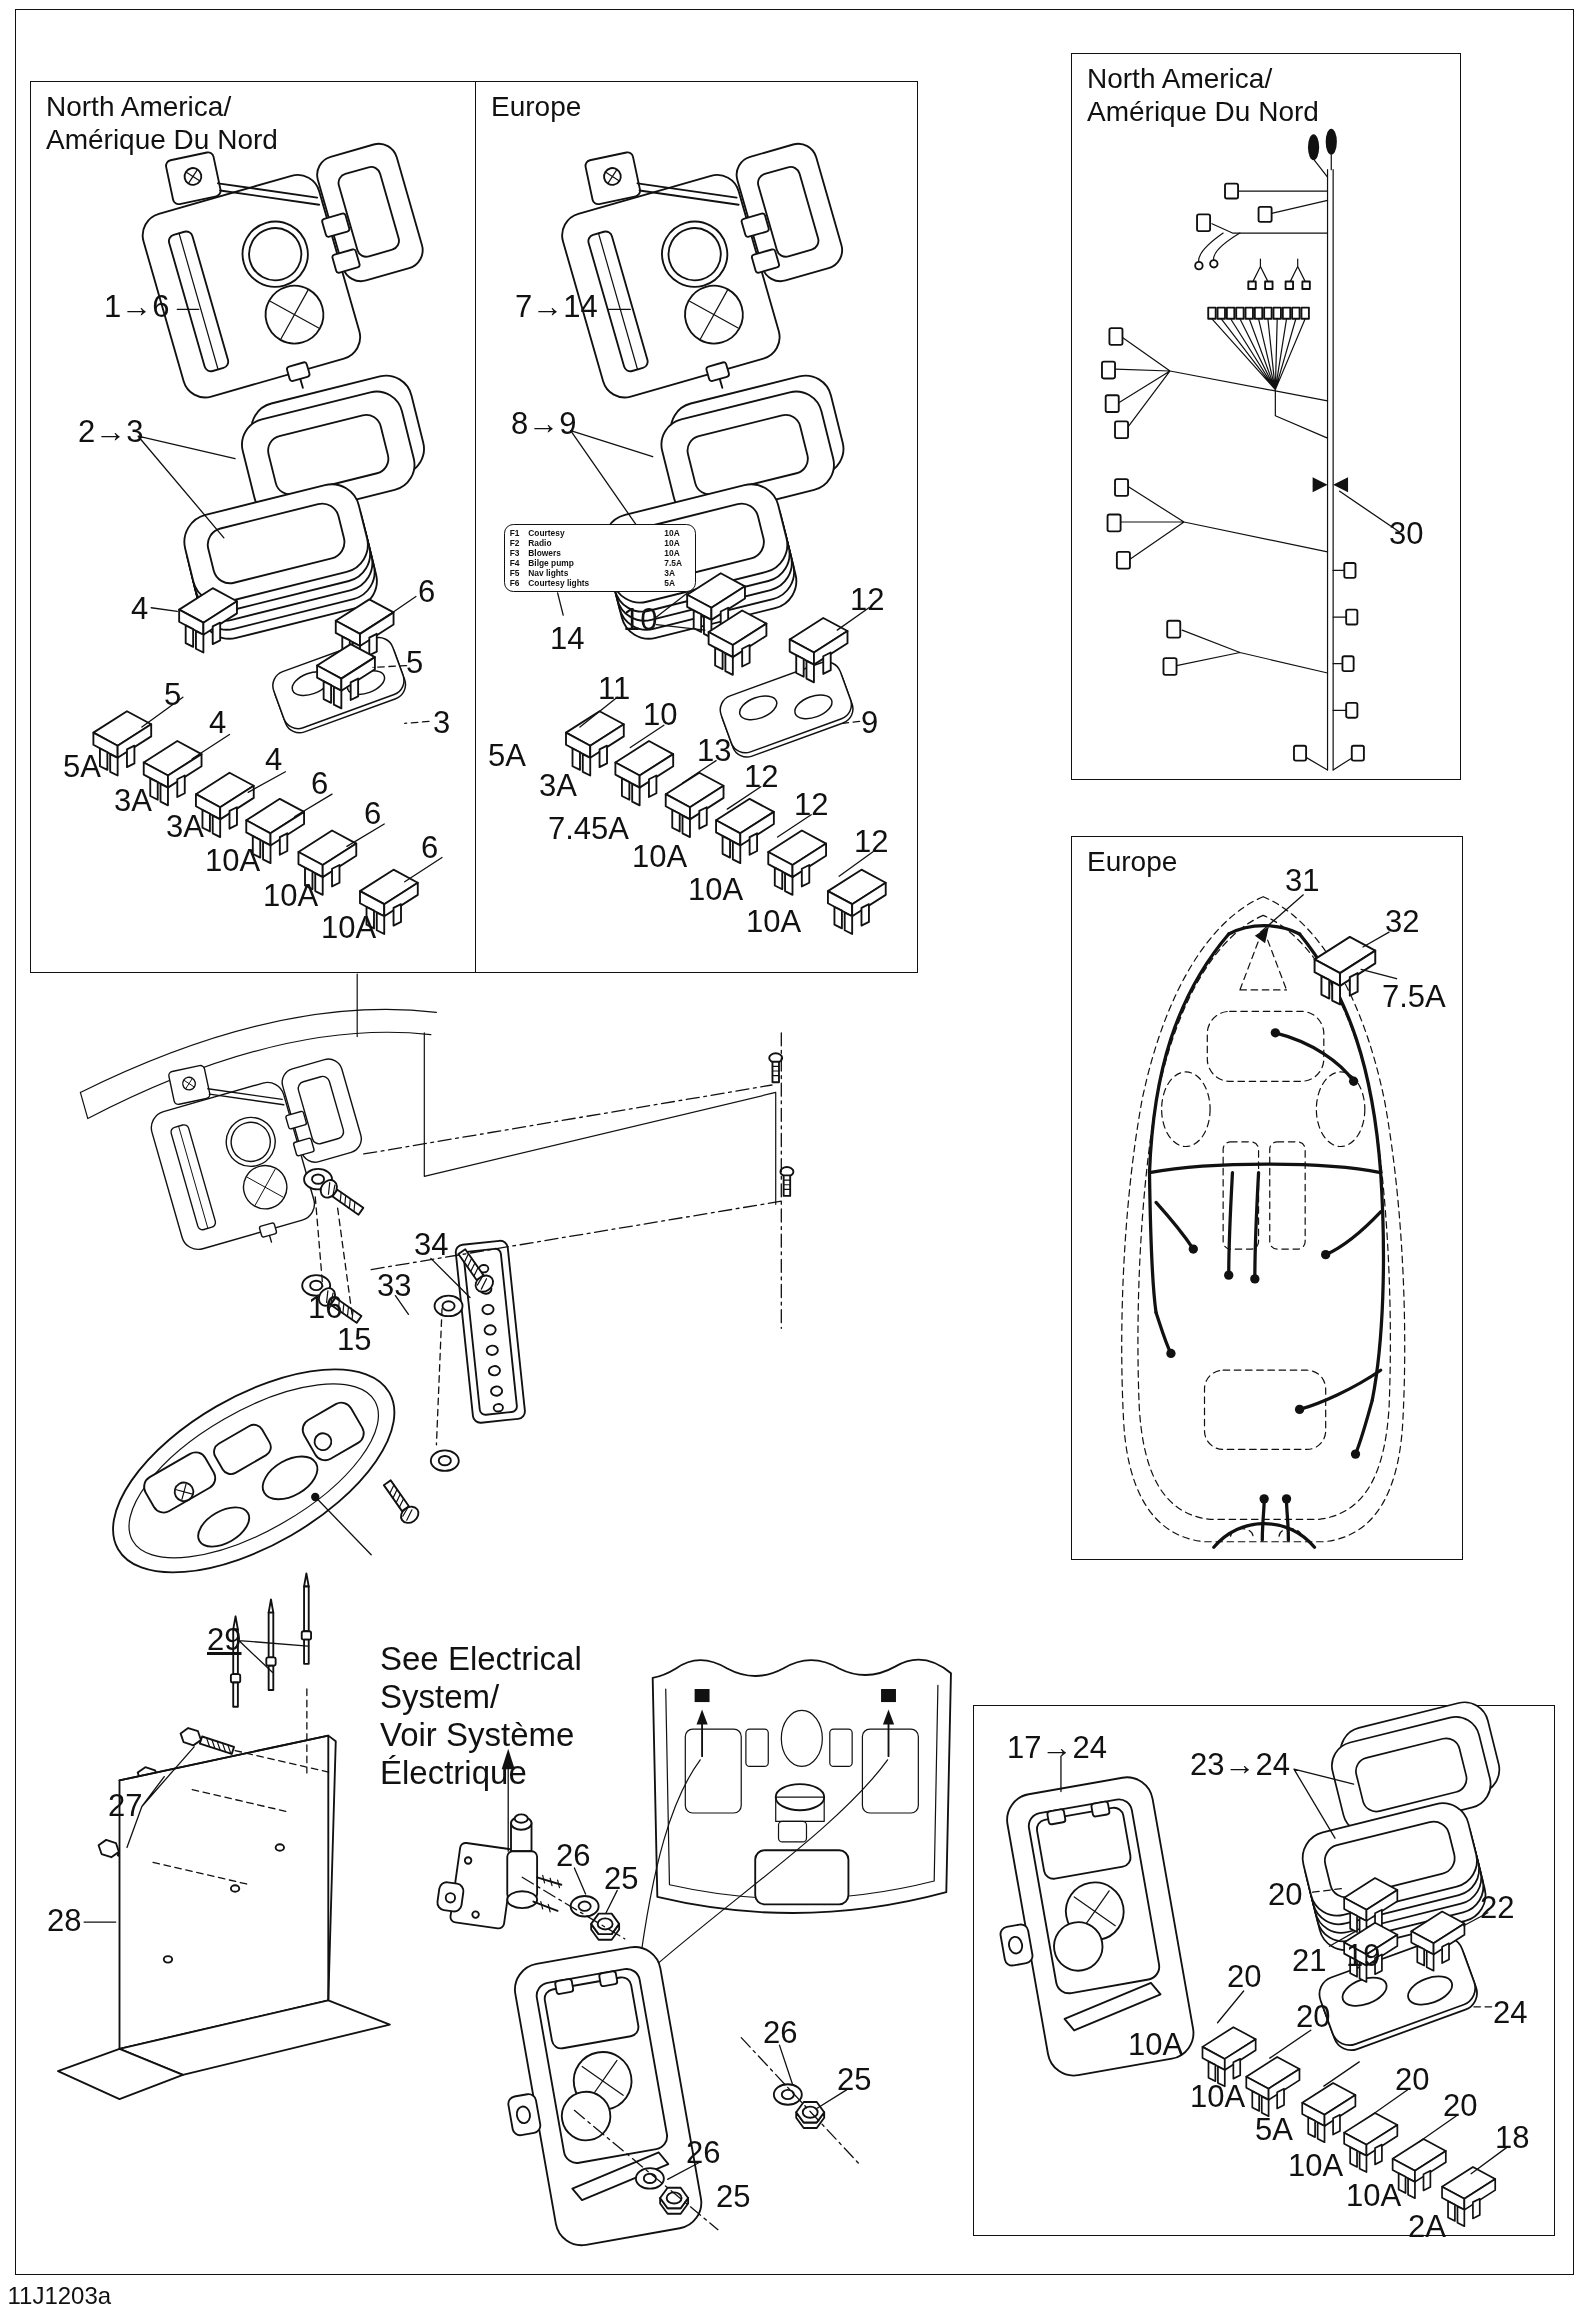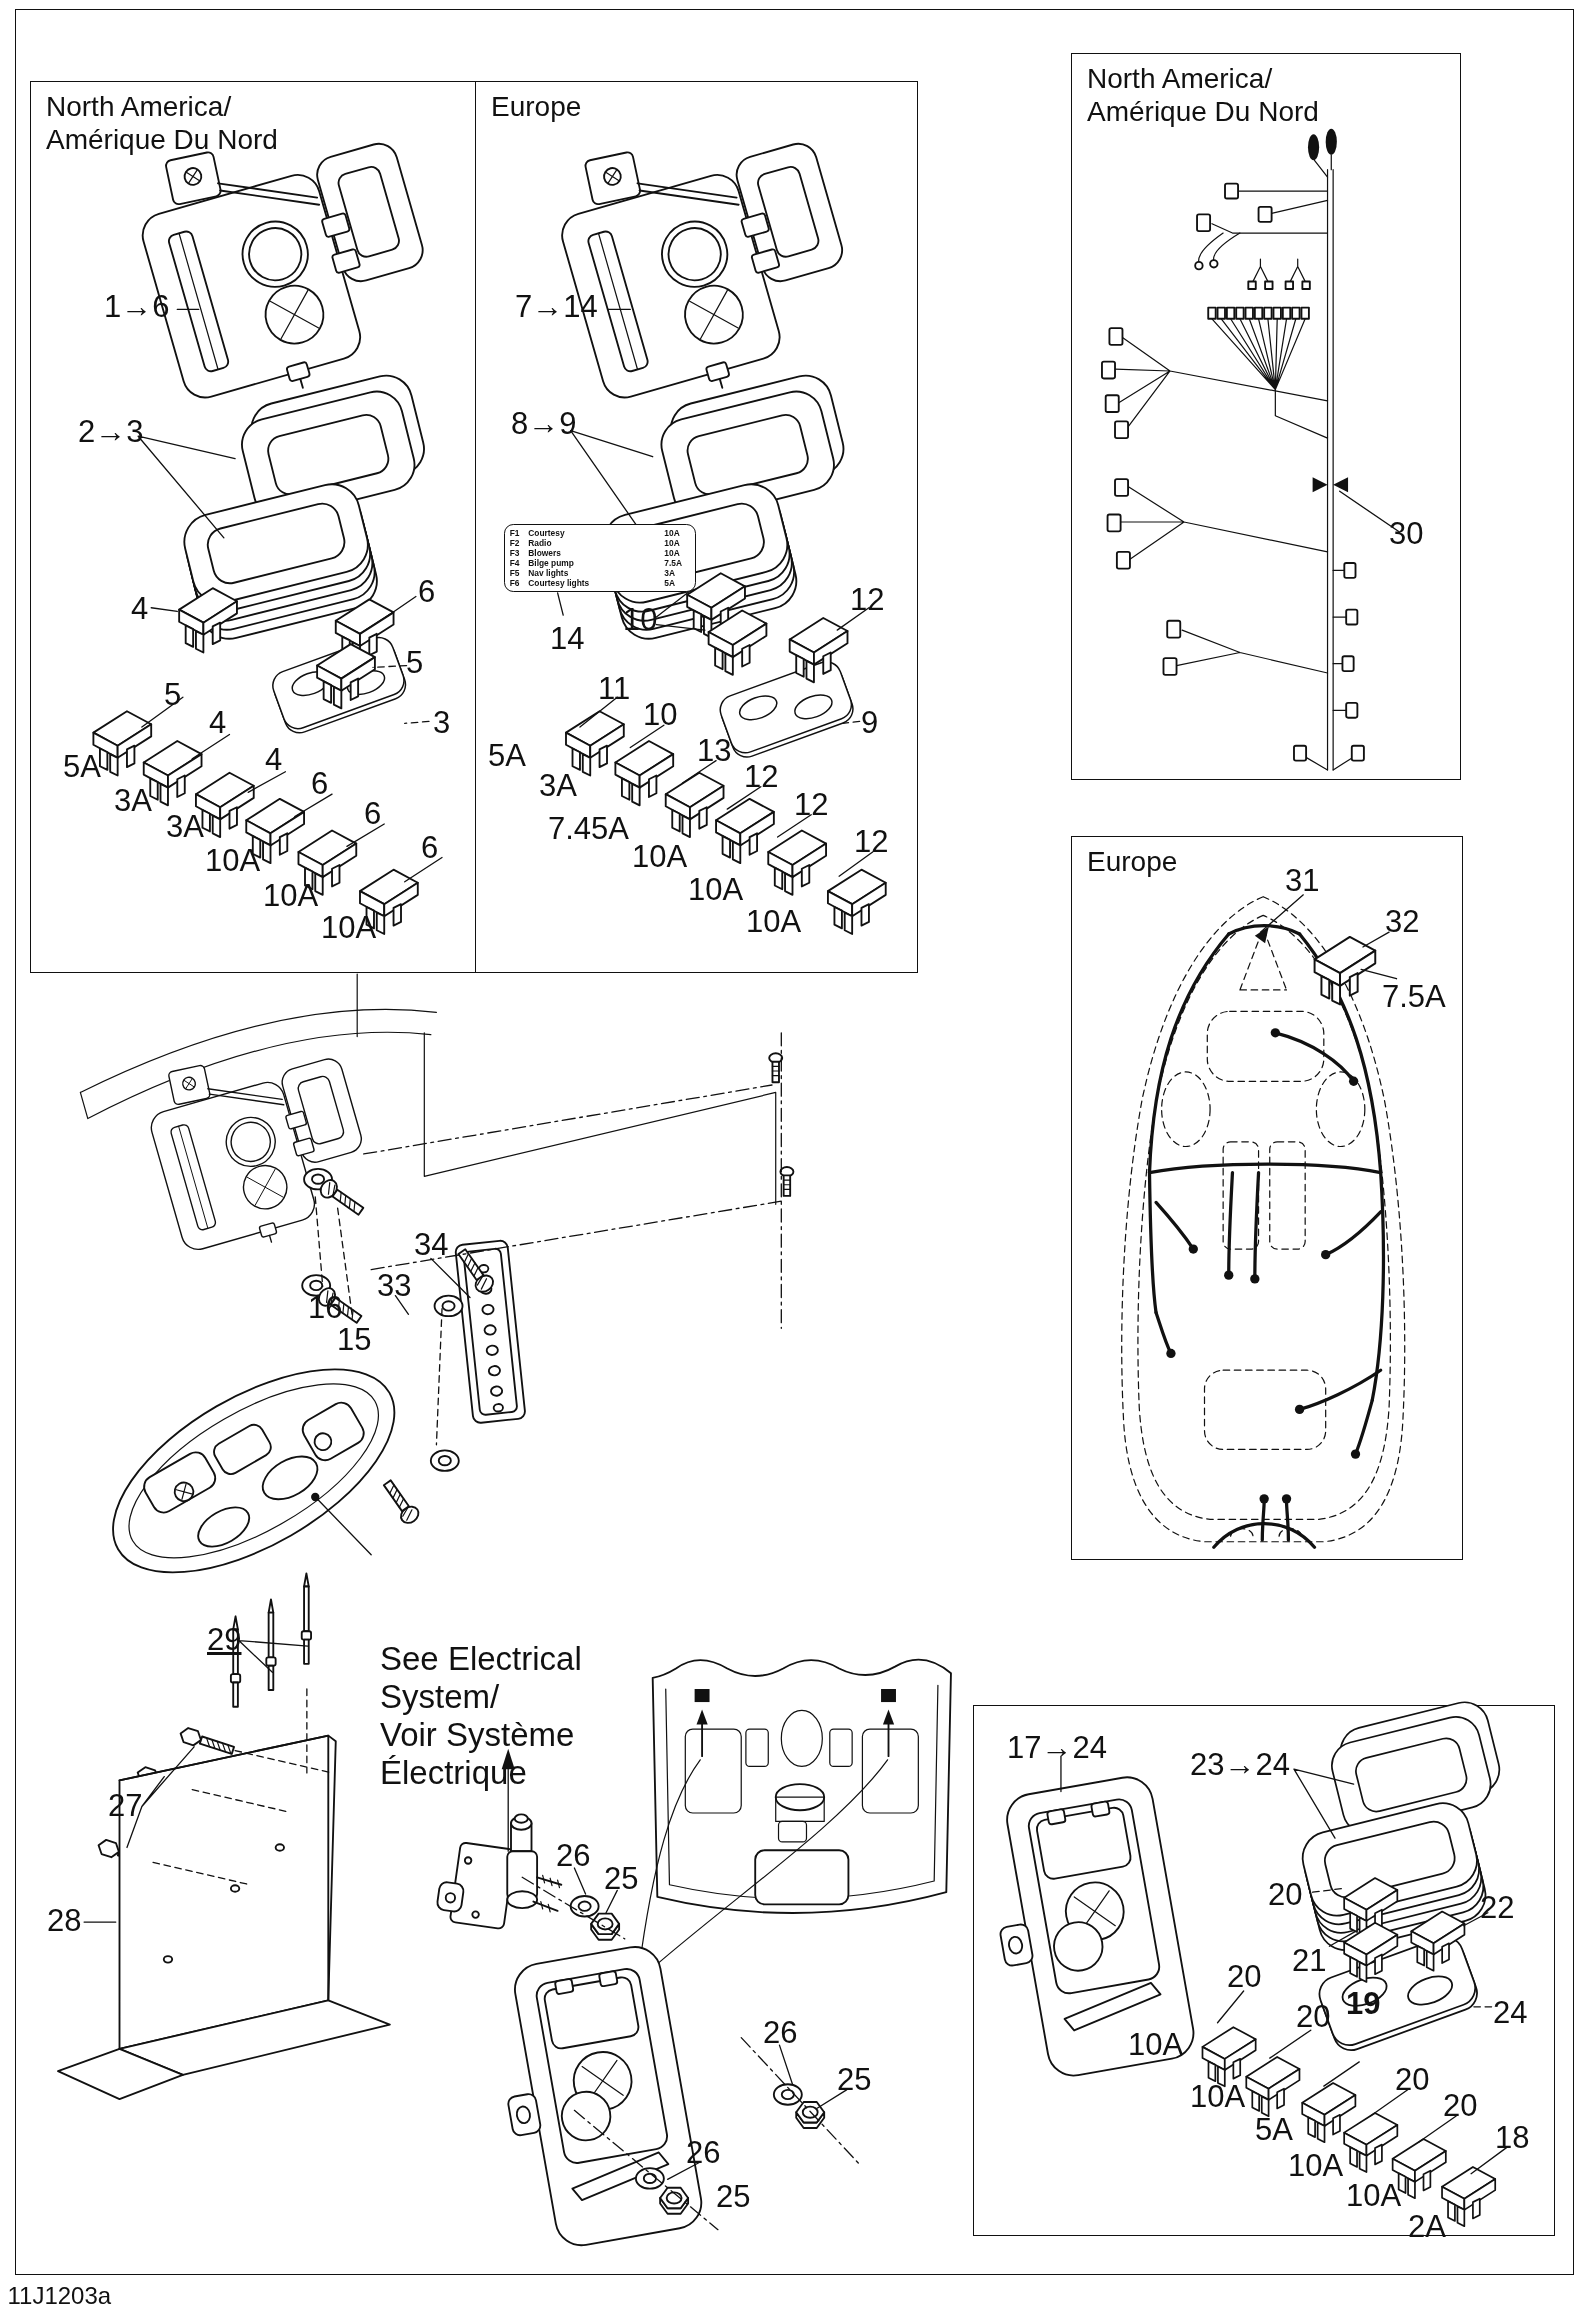--- a/index.html
+++ b/index.html
@@ -155,21 +155,21 @@
       <span class="co" style="left: 1007px; top: 1732px;">17→24</span>
       <span class="co" style="left: 1190px; top: 1749px;">23→24</span>
       <span class="co" style="left: 1268px; top: 1879px;">20</span>
       <span class="co" style="left: 1480px; top: 1892px;">22</span>
       <span class="co" style="left: 1292px; top: 1945px;">21</span>
       <span class="co" style="left: 1493px; top: 1997px;">24</span>
       <span class="co" style="left: 1227px; top: 1961px;">20</span>
       <span class="co" style="left: 1128px; top: 2029px;">10A</span>
       <span class="co" style="left: 1296px; top: 2001px;">20</span>
       <span class="co" style="left: 1190px; top: 2081px;">10A</span>
-      <span class="co" style="left: 1346px; top: 1988px; font-weight: bold;">19</span>
+      <span class="co" style="left: 1346px; top: 1940px;">19</span>
       <span class="co" style="left: 1255px; top: 2114px;">5A</span>
       <span class="co" style="left: 1395px; top: 2064px;">20</span>
       <span class="co" style="left: 1288px; top: 2150px;">10A</span>
       <span class="co" style="left: 1443px; top: 2090px;">20</span>
       <span class="co" style="left: 1346px; top: 2180px;">10A</span>
       <span class="co" style="left: 1495px; top: 2122px;">18</span>
       <span class="co" style="left: 1408px; top: 2211px;">2A</span>
     </div>
 
   <svg class="art" width="1585" height="2321" viewBox="0 0 1700 2490">

